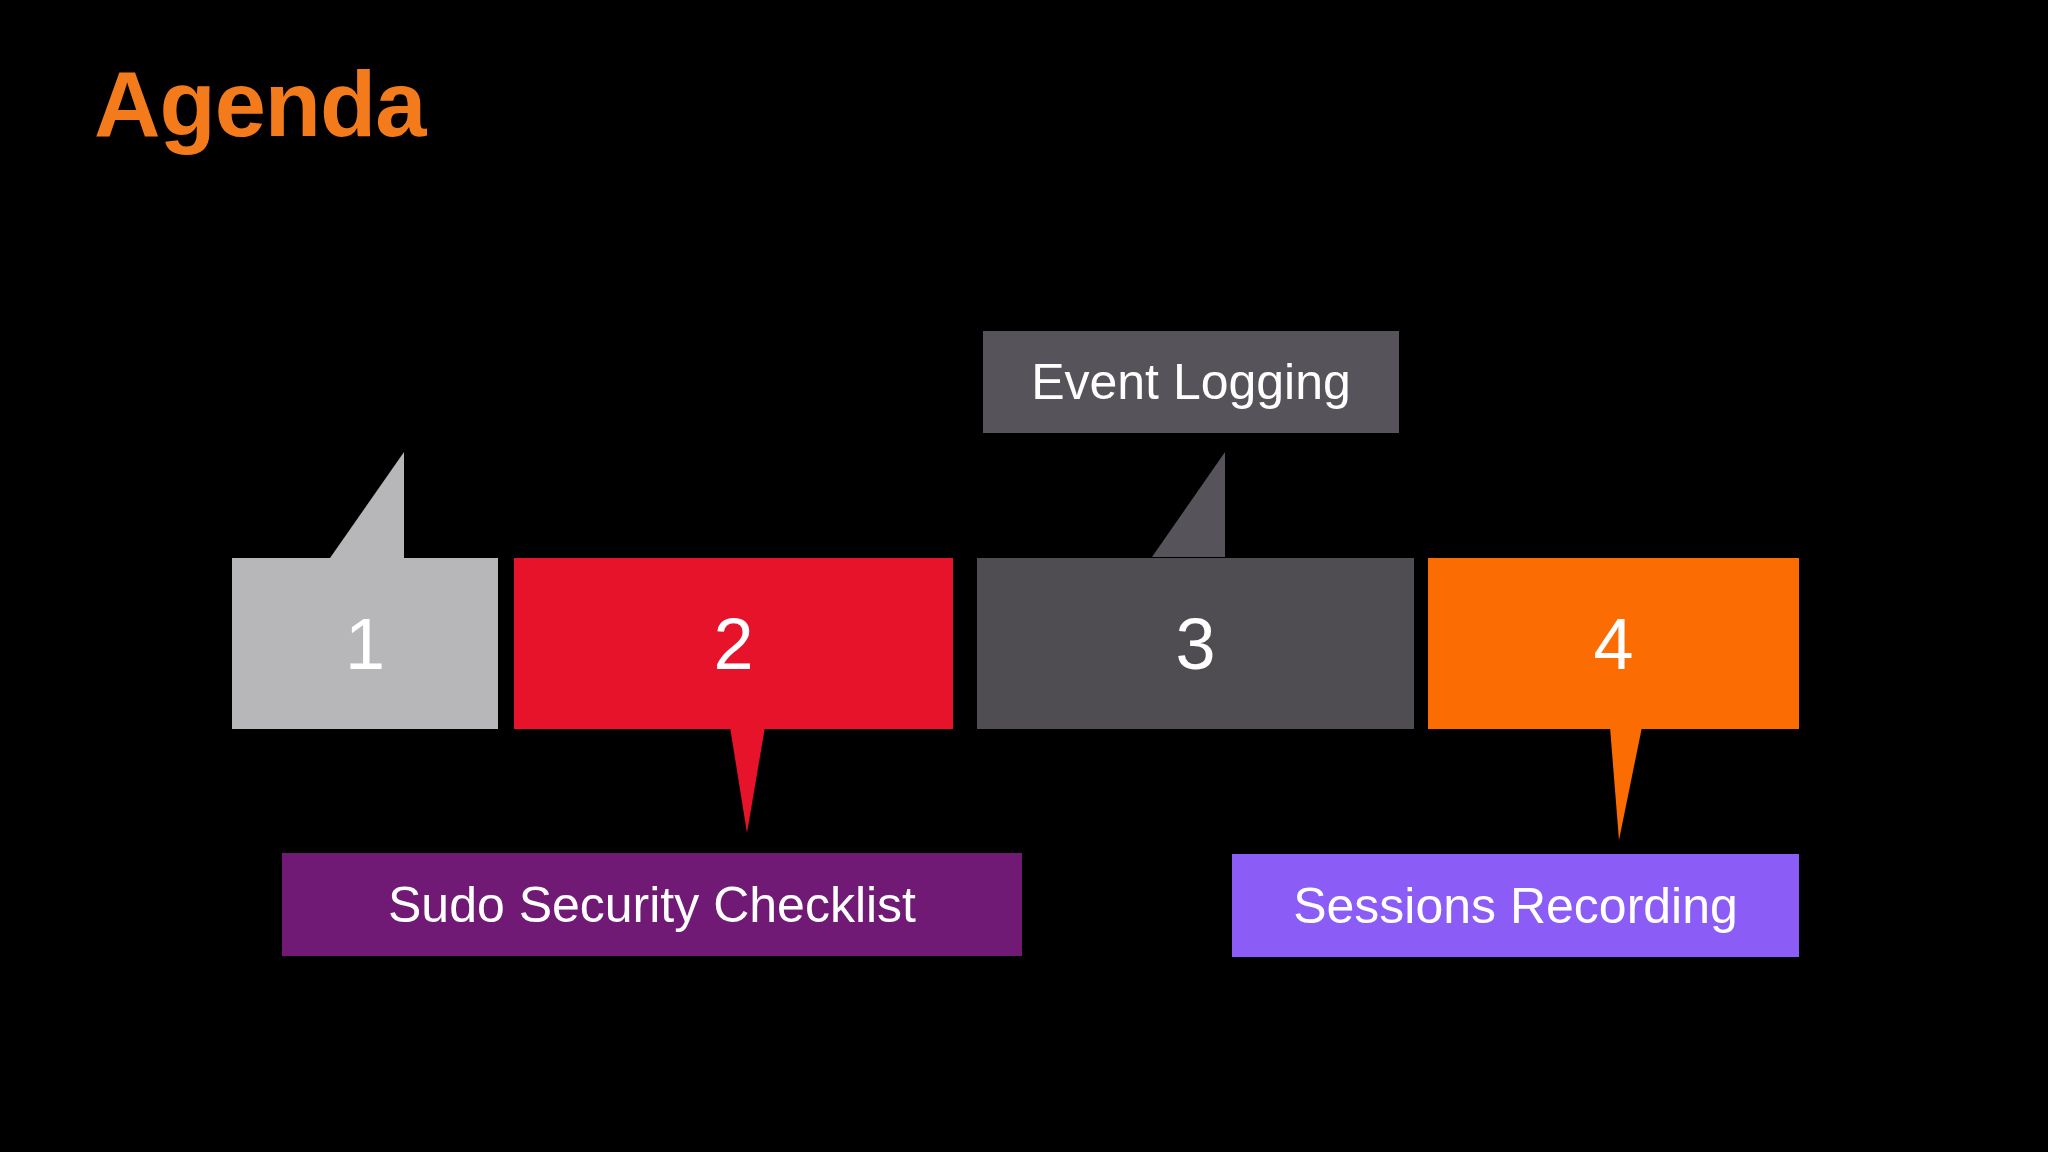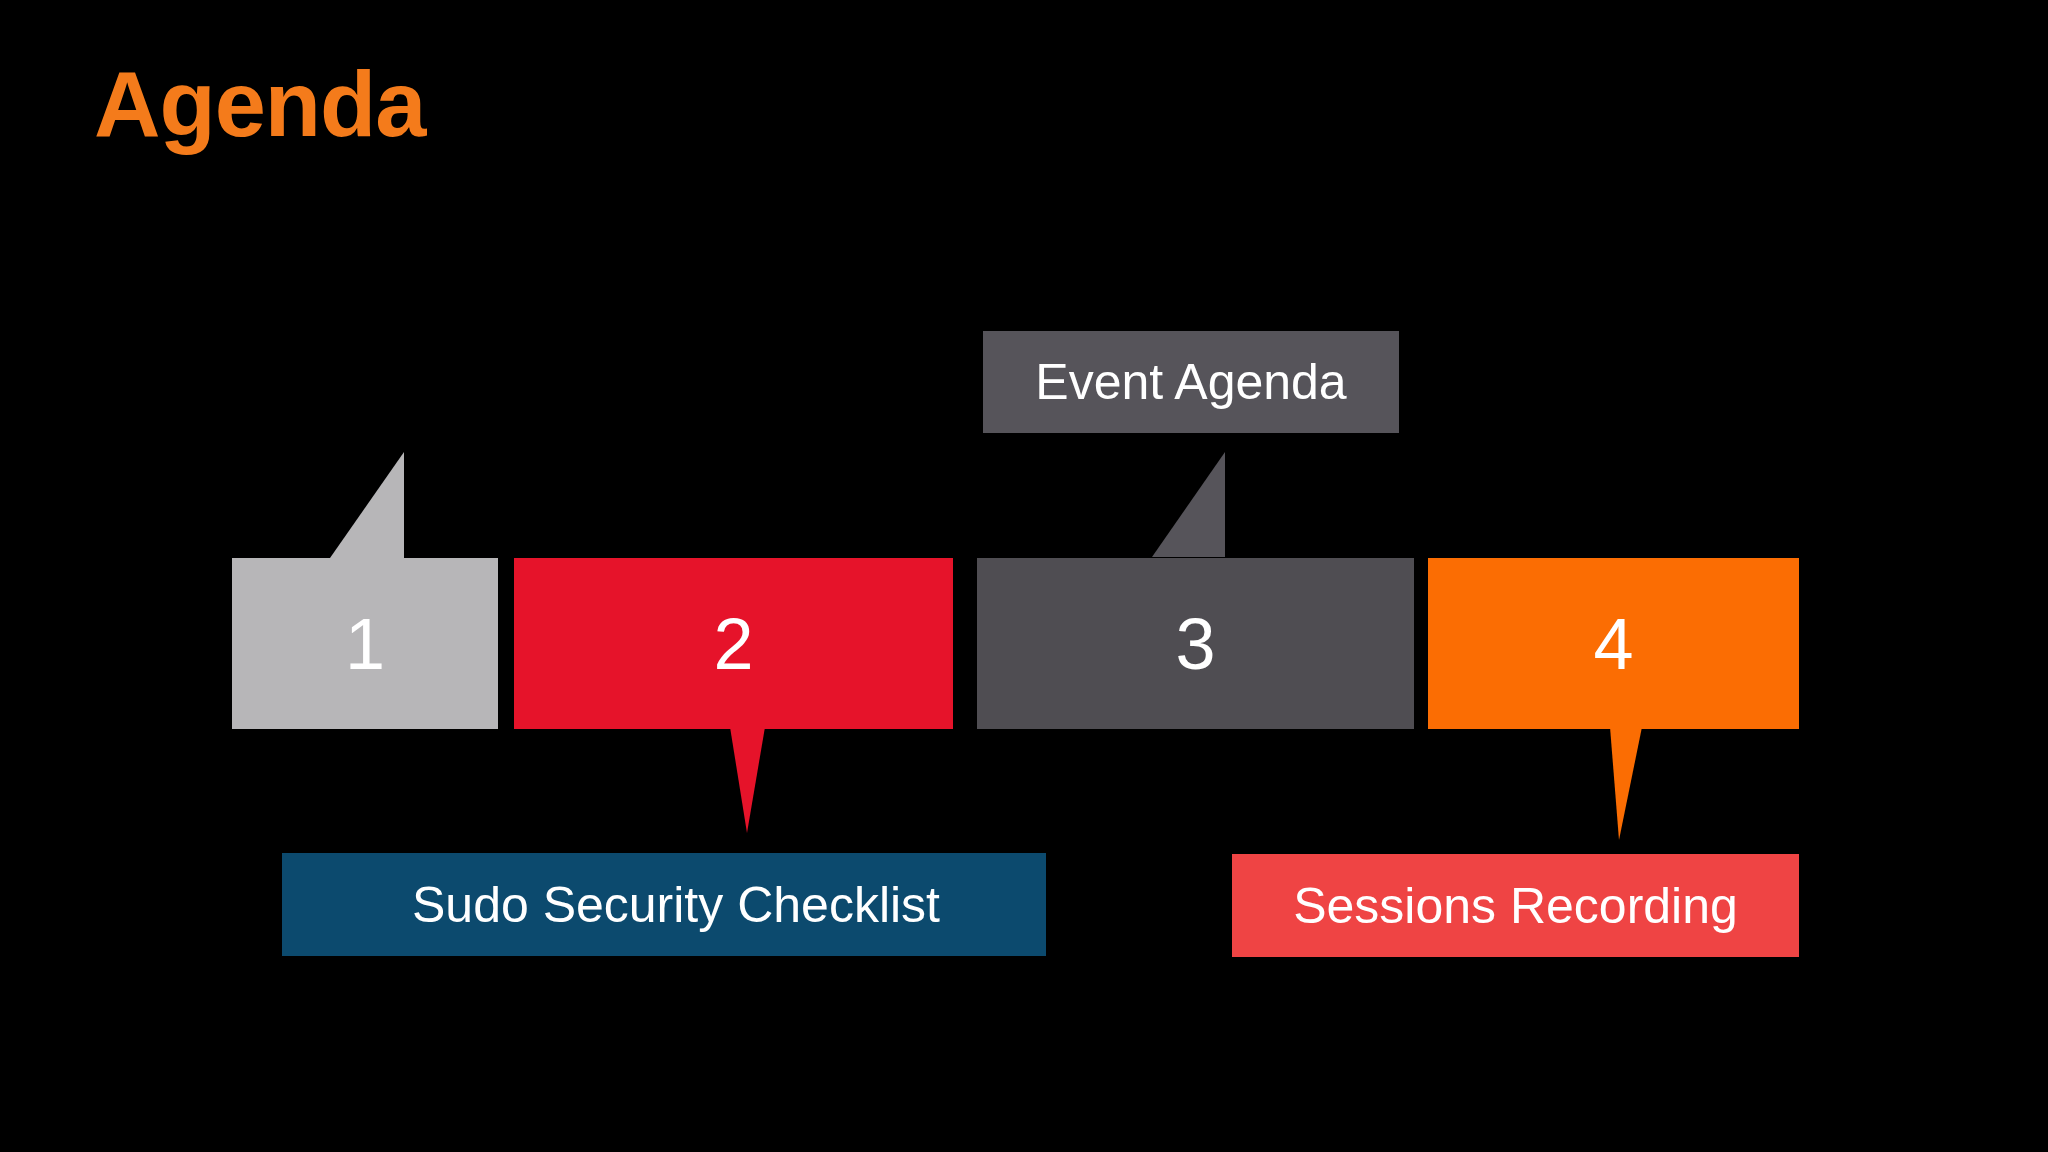--- a/index.html
+++ b/index.html
@@ -70,21 +70,21 @@
 </style>
 </head>
 <body>
 
 <div class="slide">
 
   <h1 class="title" style="color: rgb(244, 123, 27);">Agenda</h1>
 
 
   <div class="callout co-top-2" style="background-color: rgb(86, 84, 90);">
-    <span>Event Agenda</span>
+    <span>Event Logging</span>
   </div>
 
   <svg class="tails" viewBox="0 0 2048 1152" xmlns="http://www.w3.org/2000/svg">
     <polygon points="392,452 392,558 318,558" fill="#B7B6B8"></polygon>
     <polygon points="1213,452 1213,557 1140,557" fill="#56545A"></polygon>
     <polygon points="718,727 753,727 735,833" fill="#E6132A"></polygon>
     <polygon points="1598,727 1630,727 1607,840" fill="#FB6D03"></polygon>
   </svg>
 
   <div class="numbox nb-1" style="background-color: rgb(183, 182, 184);">
@@ -96,21 +96,21 @@
   </div>
 
   <div class="numbox nb-3" style="background-color: rgb(79, 77, 82);">
     <span>3</span>
   </div>
 
   <div class="numbox nb-4" style="background-color: rgb(251, 109, 3);">
     <span>4</span>
   </div>
 
-  <div class="callout co-bottom-1" style="background-color: #0c4a6e; padding-left: 24px;">
+  <div class="callout co-bottom-1" style="background-color: #701a75;">
     <span>Sudo Security Checklist</span>
   </div>
 
-  <div class="callout co-bottom-2" style="background-color: #ef4444; text-align: center;">
+  <div class="callout co-bottom-2" style="background-color: #8b5cf6; text-align: center;">
     <span>Sessions Recording</span>
   </div>
 
 </div>
 
 </body></html>

